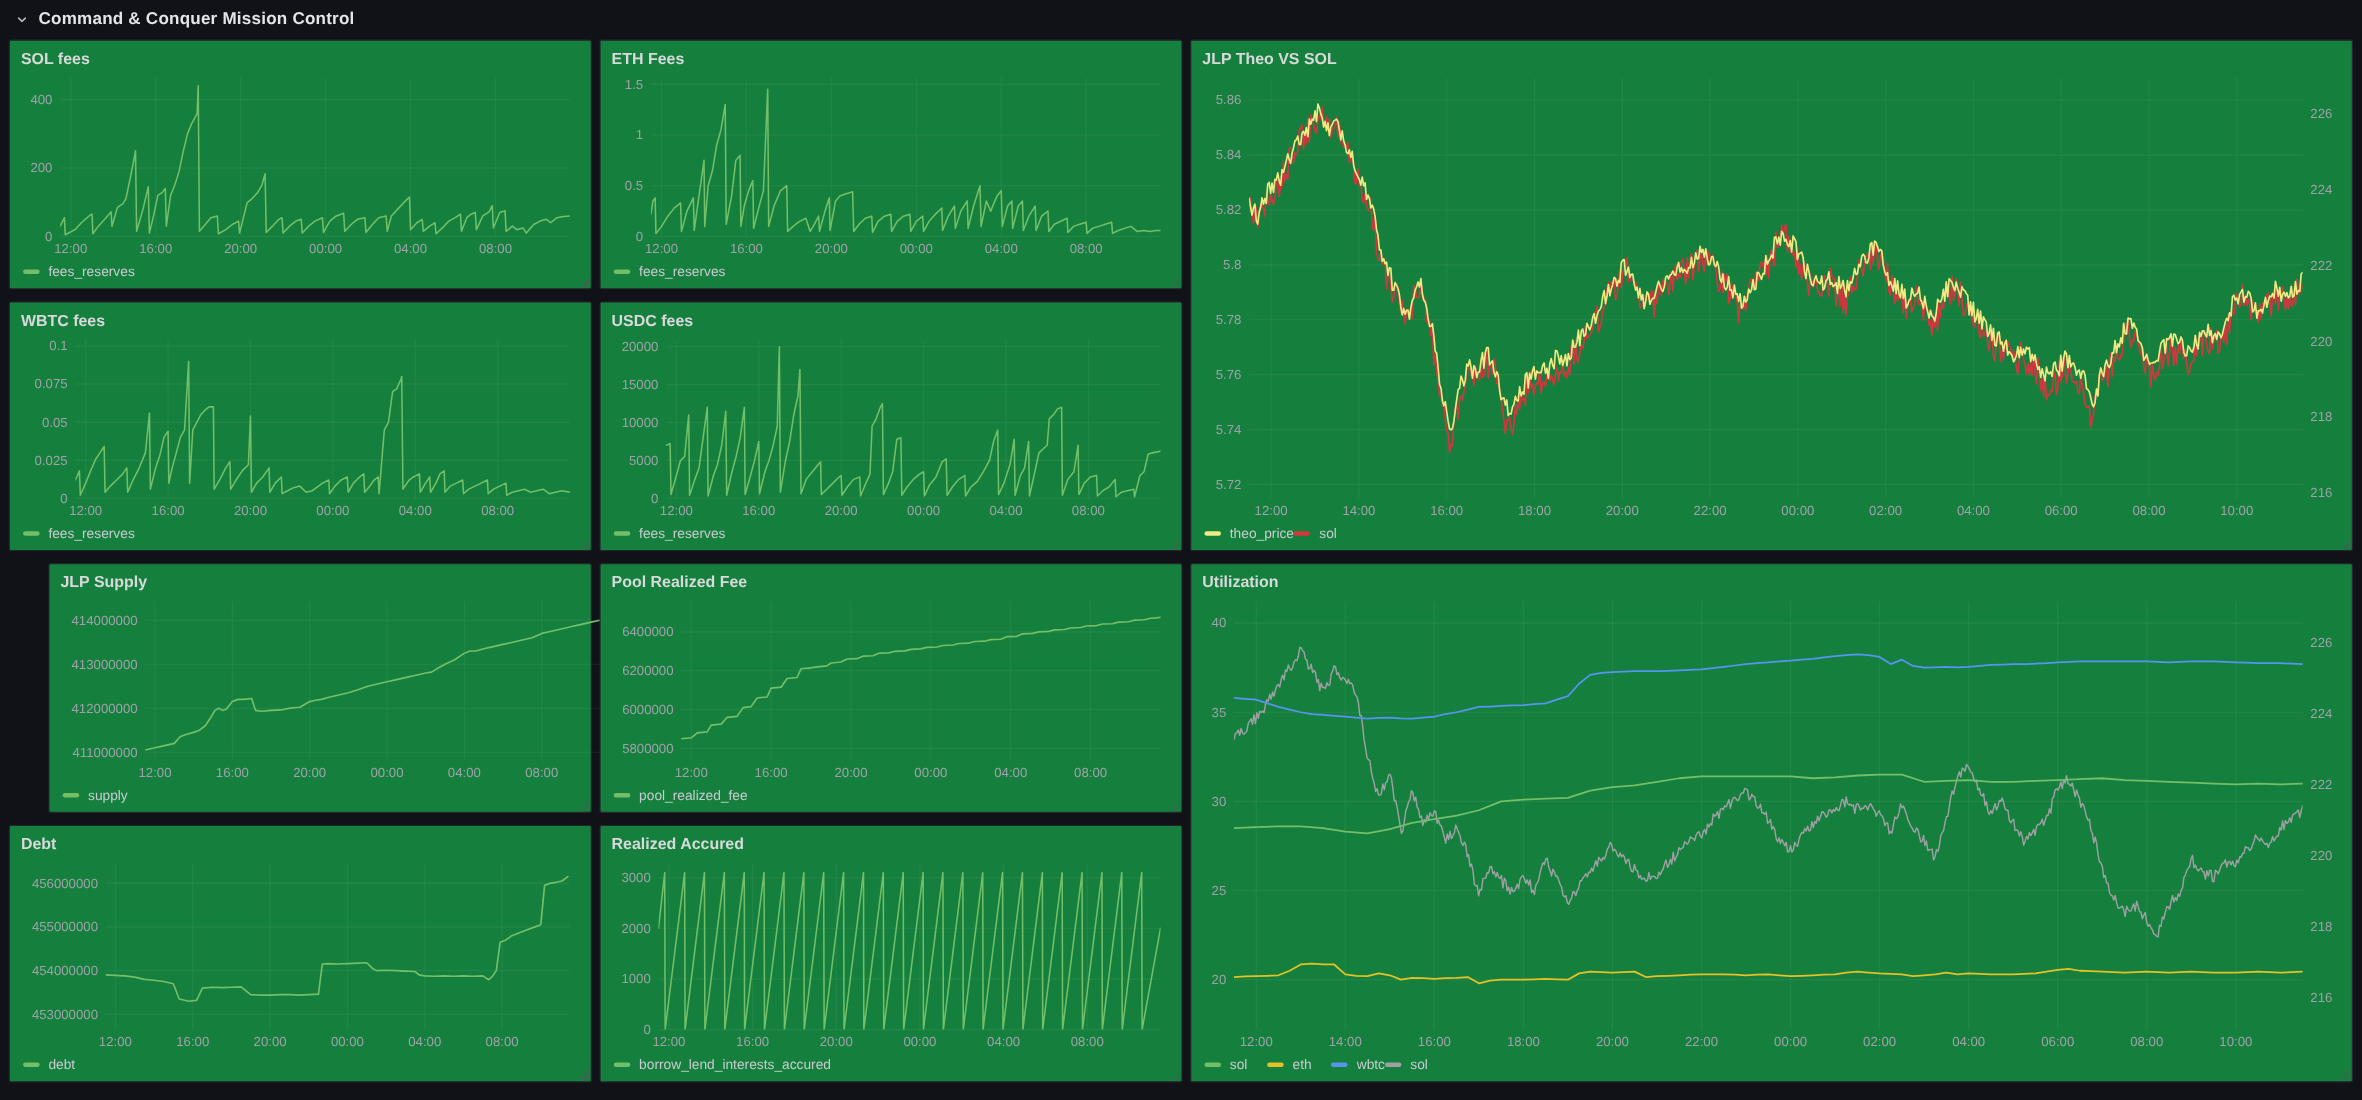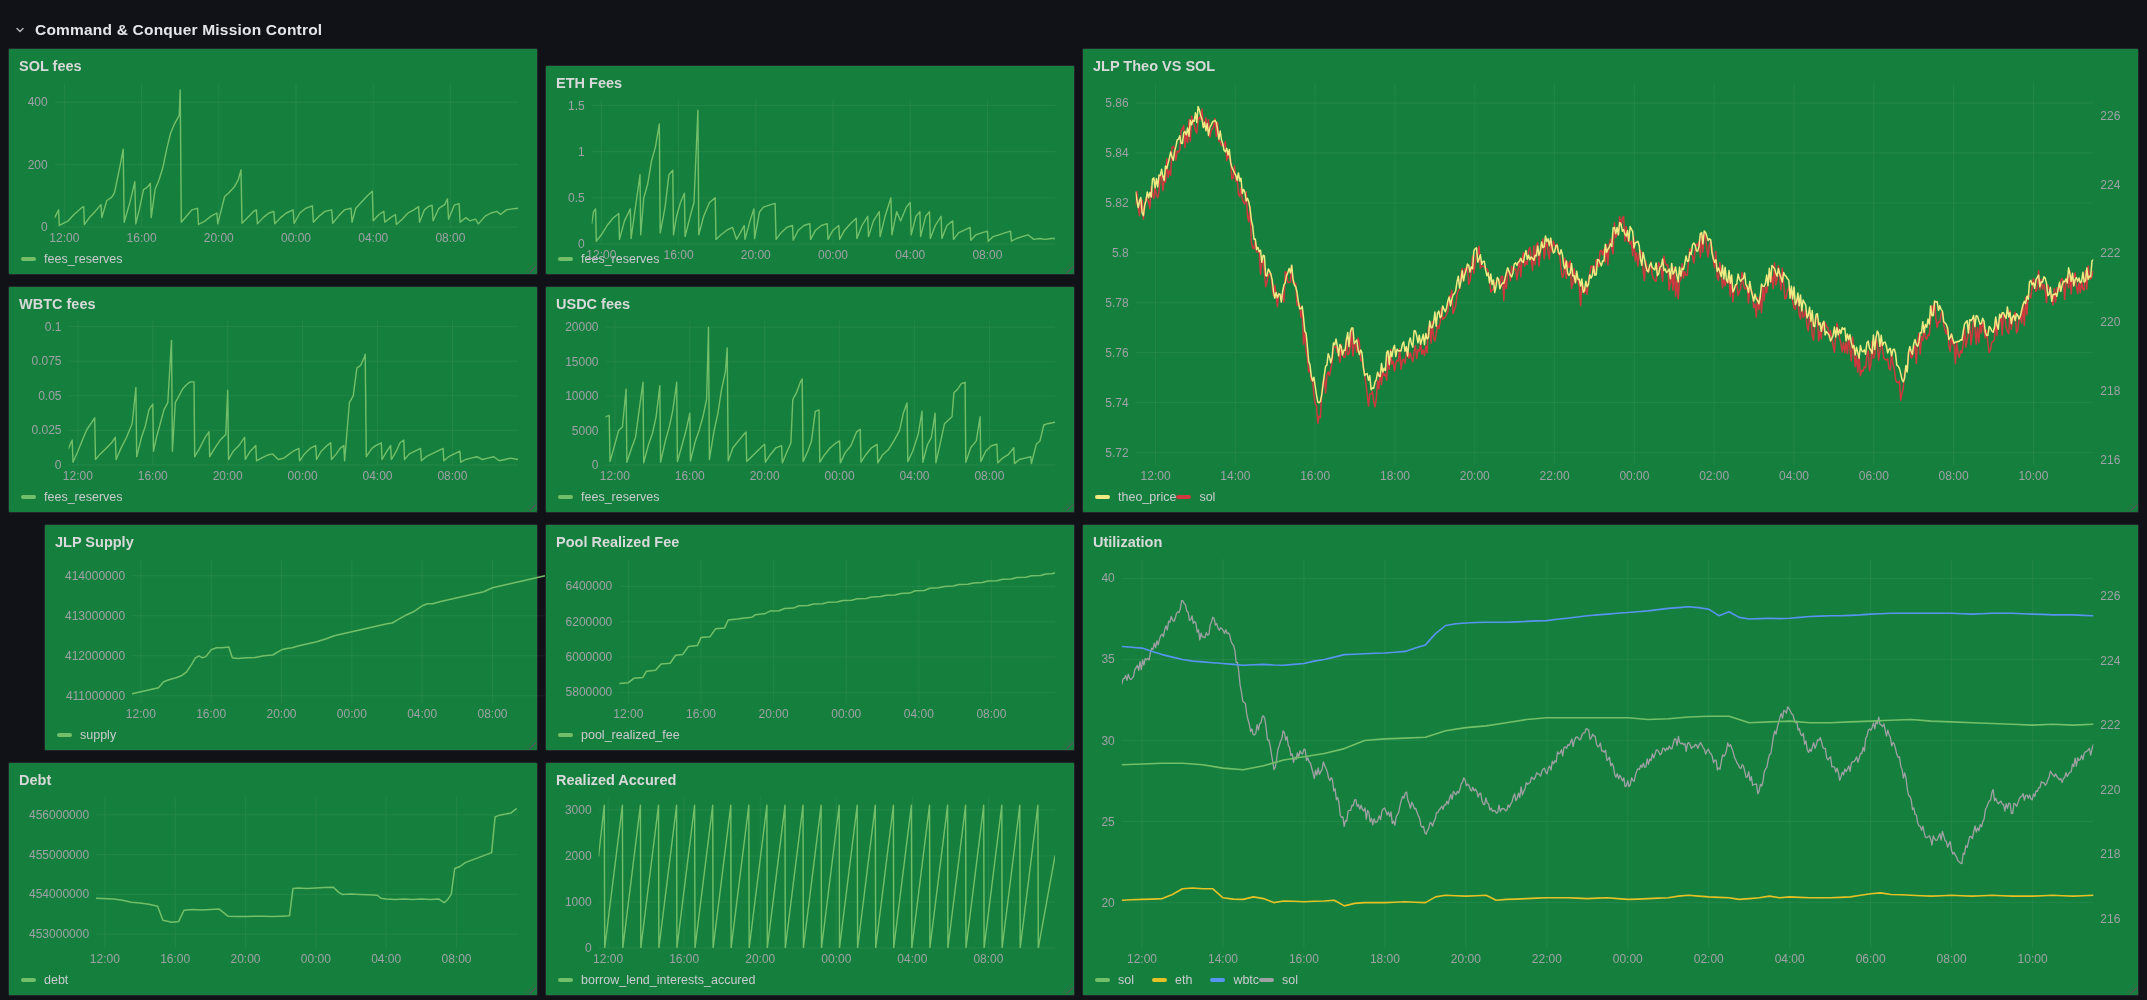--- a/index.html
+++ b/index.html
@@ -2,21 +2,21 @@
 <html><head>
 <meta charset="utf-8">
 <style>
   html,body{margin:0;padding:0;}
   body{
     width:2147px;height:1000px;overflow:hidden;
     background:#111217;
     font-family:"Liberation Sans",sans-serif;
     -webkit-font-smoothing:antialiased;
   }
-  .dash-header{display:flex;align-items:center;gap:9px;height:32px;padding:2px 14px 0;margin-top:12px;}
+  .dash-header{display:flex;align-items:center;gap:9px;height:32px;padding:2px 14px 0;}
   .chev{display:flex;align-items:center;color:#B0B2B8;}
   .dash-title{color:#E4E5E9;font-size:15.5px;font-weight:700;letter-spacing:.2px;}
   .grid{
     display:grid;
     grid-template-columns:530px 530px 1057px;
     grid-template-rows:227px 227px 227px 234px;
     gap:11px 7px;
     padding:2px 8px 8px;
   }
   .panel{
@@ -94,21 +94,21 @@
           <div class="legend-group">
             <div class="legend-item">
               <span class="legend-chip" style="background: rgb(115, 191, 105);"></span>
               <span class="legend-label">fees_reserves</span>
             </div>
           </div>
           <div class="legend-group"></div>
         </div>
         <div class="resize-handle"></div>
       </div>
-      <div class="panel" style="grid-area: 1 / 2 / span 1; margin-top: 17px;">
+      <div class="panel" style="grid-area: 1 / 2 / span 1;">
         <div class="panel-header">
           <span class="panel-title">ETH Fees</span>
         </div>
         <div class="panel-body">
           <div class="chart"><svg width="508" height="169" viewBox="0 0 508 169">
               <line x1="35.7" y1="150" x2="499" y2="150" stroke="rgba(204,204,220,0.08)" stroke-width="1"></line>
               <line x1="35.7" y1="103.84615384615385" x2="499" y2="103.84615384615385" stroke="rgba(204,204,220,0.08)" stroke-width="1"></line>
               <line x1="35.7" y1="57.69230769230769" x2="499" y2="57.69230769230769" stroke="rgba(204,204,220,0.08)" stroke-width="1"></line>
               <line x1="35.7" y1="11.538461538461544" x2="499" y2="11.538461538461544" stroke="rgba(204,204,220,0.08)" stroke-width="1"></line>
               <line x1="45.35208333333334" y1="6" x2="45.35208333333334" y2="150" stroke="rgba(204,204,220,0.08)" stroke-width="1"></line>

